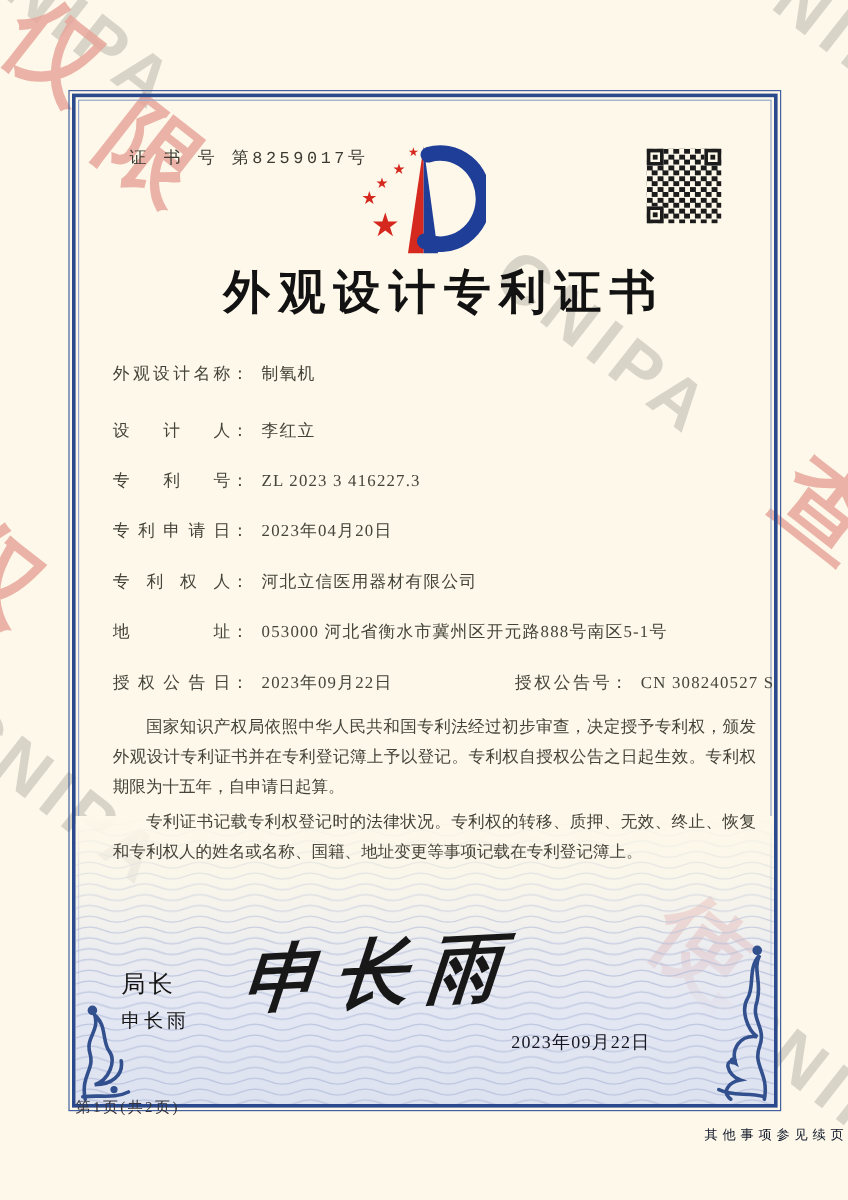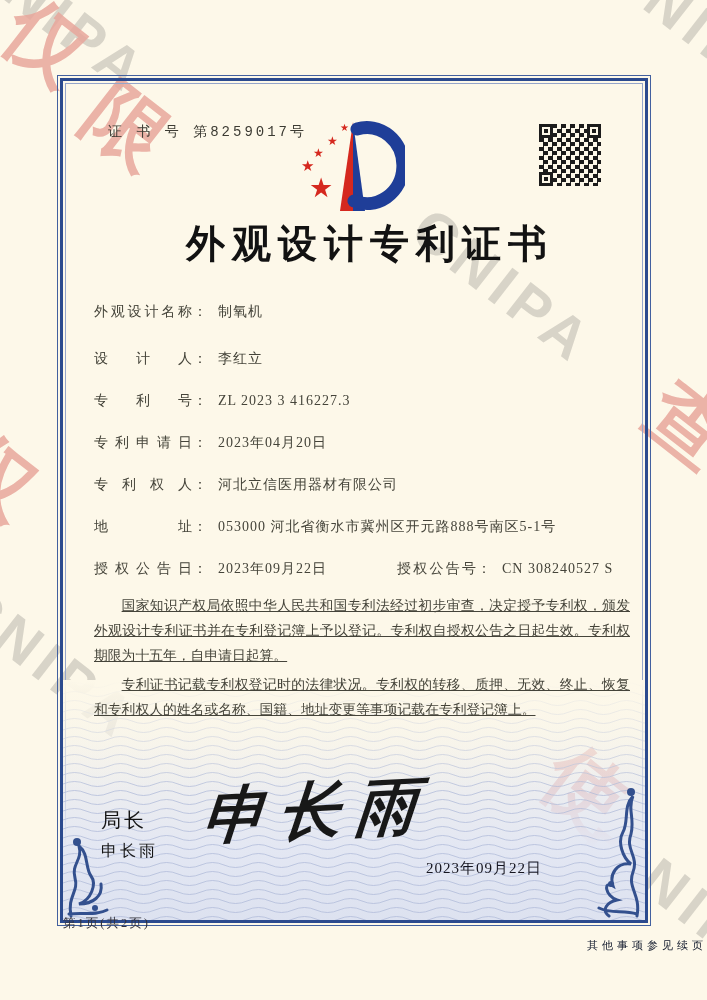--- a/index.html
+++ b/index.html
@@ -33,21 +33,21 @@
   .qr .finder{position:absolute;width:14px;height:14px;border:3px solid #1c1c1c;background:#fdf8e9;box-sizing:border-box;}
   .qr .finder i{position:absolute;inset:2px;background:#1c1c1c;display:block;}
   .qr .f-tl{left:0;top:0;} .qr .f-tr{right:0;top:0;} .qr .f-bl{left:0;bottom:0;}
   .title{left:0;width:100%;top:136px;text-align:center;font-size:39px;font-weight:bold;letter-spacing:7px;color:#121212;margin-left:16px;}
   .field-row{left:31px;width:534px;font-size:14px;color:#45443a;letter-spacing:1px;white-space:nowrap;}
   .f-label{display:inline-block;width:99px;text-align:justify;text-align-last:justify;vertical-align:top;}
   .f-colon{margin-right:10px;}
   .f-value{color:#45443a;}
   .grant-no{position:absolute;left:303px;top:0;}
   .paras{left:31px;top:512px;width:536px;font-size:13.8px;line-height:1.82;color:#45443a;text-align:justify;}
-  .paras p{margin:0 0 4px 0;text-indent:2em;text-decoration:underline;}
+  .paras p{margin:0 0 4px 0;text-indent:2em;}
   
   .sign-title{left:38px;top:726px;font-size:20px;letter-spacing:3px;color:#141414;}
   .sign-name{left:38px;top:760px;font-size:16px;letter-spacing:3px;color:#141414;}
   .sign-script{left:140px;top:688px;font-size:62px;font-style:italic;font-weight:bold;letter-spacing:14px;color:#181818;transform:rotate(-3deg) skewX(-8deg);font-family:"Liberation Serif",serif;}
   .issue-date{left:0;width:100%;top:778px;text-align:center;padding-left:260px;box-sizing:border-box;font-size:15px;color:#15151f;letter-spacing:1px;}
   .page-num{left:0;width:100%;top:834px;text-align:left;font-size:12.5px;color:#33323a;letter-spacing:2px;}
   .note{left:0;width:100%;top:938px;text-align:right;font-size:11px;letter-spacing:4px;color:#0f172a;z-index:3;}
   .flourish{position:absolute;z-index:3;}
 </style>
 </head>
@@ -138,21 +138,21 @@
       </div>
       <div class="abs field-row" style="top:395px;">
         <span class="f-label">专利权人</span><span class="f-colon">：</span><span class="f-value">河北立信医用器材有限公司</span>
       </div>
       <div class="abs field-row" style="top:437px;">
         <span class="f-label">地址</span><span class="f-colon">：</span><span class="f-value">053000 河北省衡水市冀州区开元路888号南区5-1号</span>
       </div>
       <div class="abs field-row" style="top:479px;">
         <span class="f-label">授权公告日</span><span class="f-colon">：</span><span class="f-value">2023年09月22日</span>
         <span class="grant-no">
-          <span class="f-label" style="width:80px;">授权公告号</span><span class="f-colon">：</span><span class="f-value">CN 308240527 S</span>
+          <span class="f-label" style="width:80px;margin-left:32px;">授权公告号</span><span class="f-colon">：</span><span class="f-value">CN 308240527 S</span>
         </span>
       </div>
 
       <div class="abs paras">
         <p>国家知识产权局依照中华人民共和国专利法经过初步审查，决定授予专利权，颁发外观设计专利证书并在专利登记簿上予以登记。专利权自授权公告之日起生效。专利权期限为十五年，自申请日起算。</p>
         <p>专利证书记载专利权登记时的法律状况。专利权的转移、质押、无效、终止、恢复和专利权人的姓名或名称、国籍、地址变更等事项记载在专利登记簿上。</p>
       </div>
 
       <div class="abs sign-title">局长</div>
       <div class="abs sign-name">申长雨</div>

